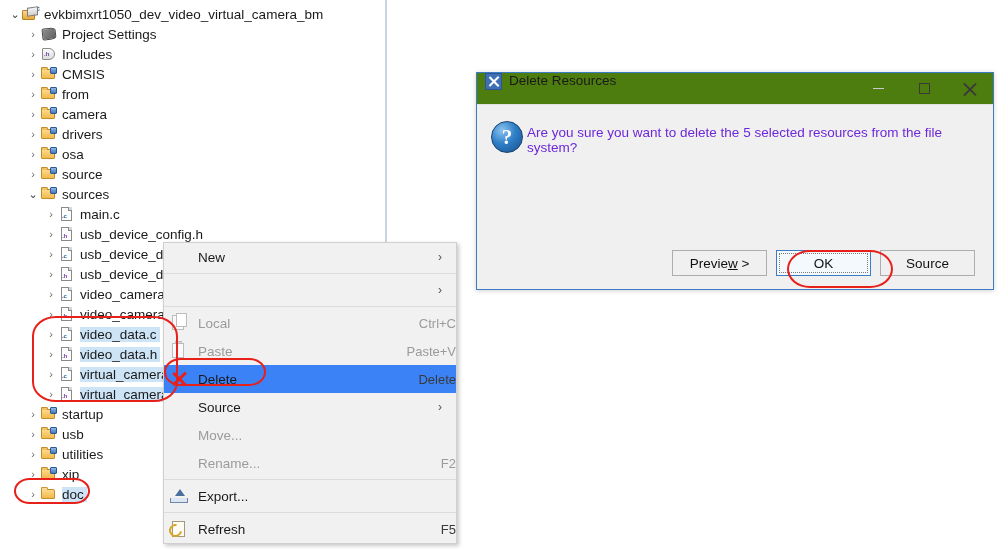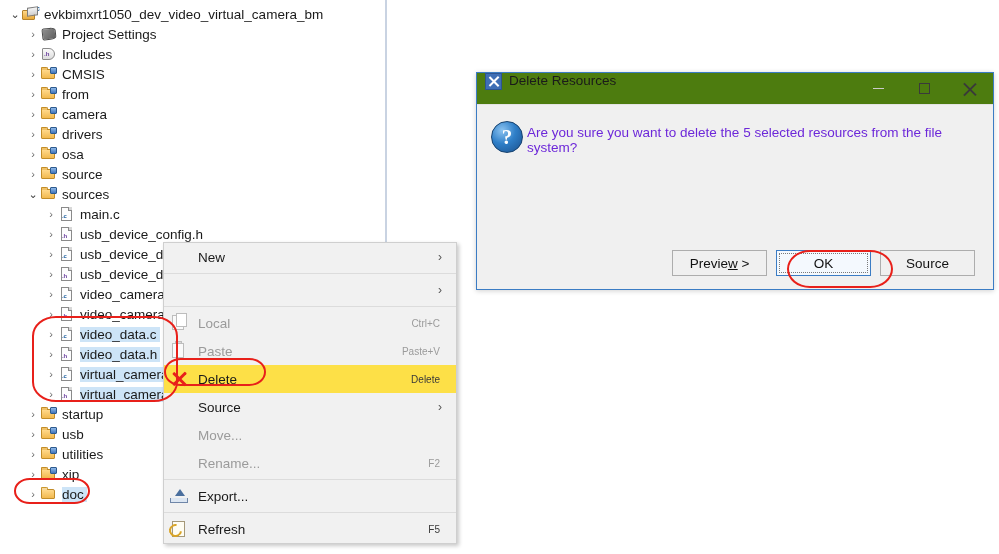--- a/index.html
+++ b/index.html
@@ -192,31 +192,30 @@
   }
   .mi {
     position: relative;
     height: 28px;
     display: flex;
     align-items: center;
     color: #1a1a1a;
     padding-left: 0;
   }
   .mi.disabled { color: #9b9b9b; }
-  .mi.hl { background: #fde047; }
+  .mi.hl { background: #3b82f6; }
   .mi .mi-ico {
     width: 34px; flex: 0 0 34px;
     height: 20px; position: relative;
   }
   .mi .mi-lbl { flex: 1 1 auto; }
   .mi .mi-acc {
     margin-left: auto;
-    padding-right: 16px;
     color: #3a3a3a;
-    font-size: 10px;
+    font-size: 13px;
   }
   .mi.disabled .mi-acc { color: #9b9b9b; }
   .mi .mi-arrow {
     margin-left: auto;
     padding-right: 14px;
     color: #555;
     font-size: 12px;
   }
   .msep {
     height: 1px;

